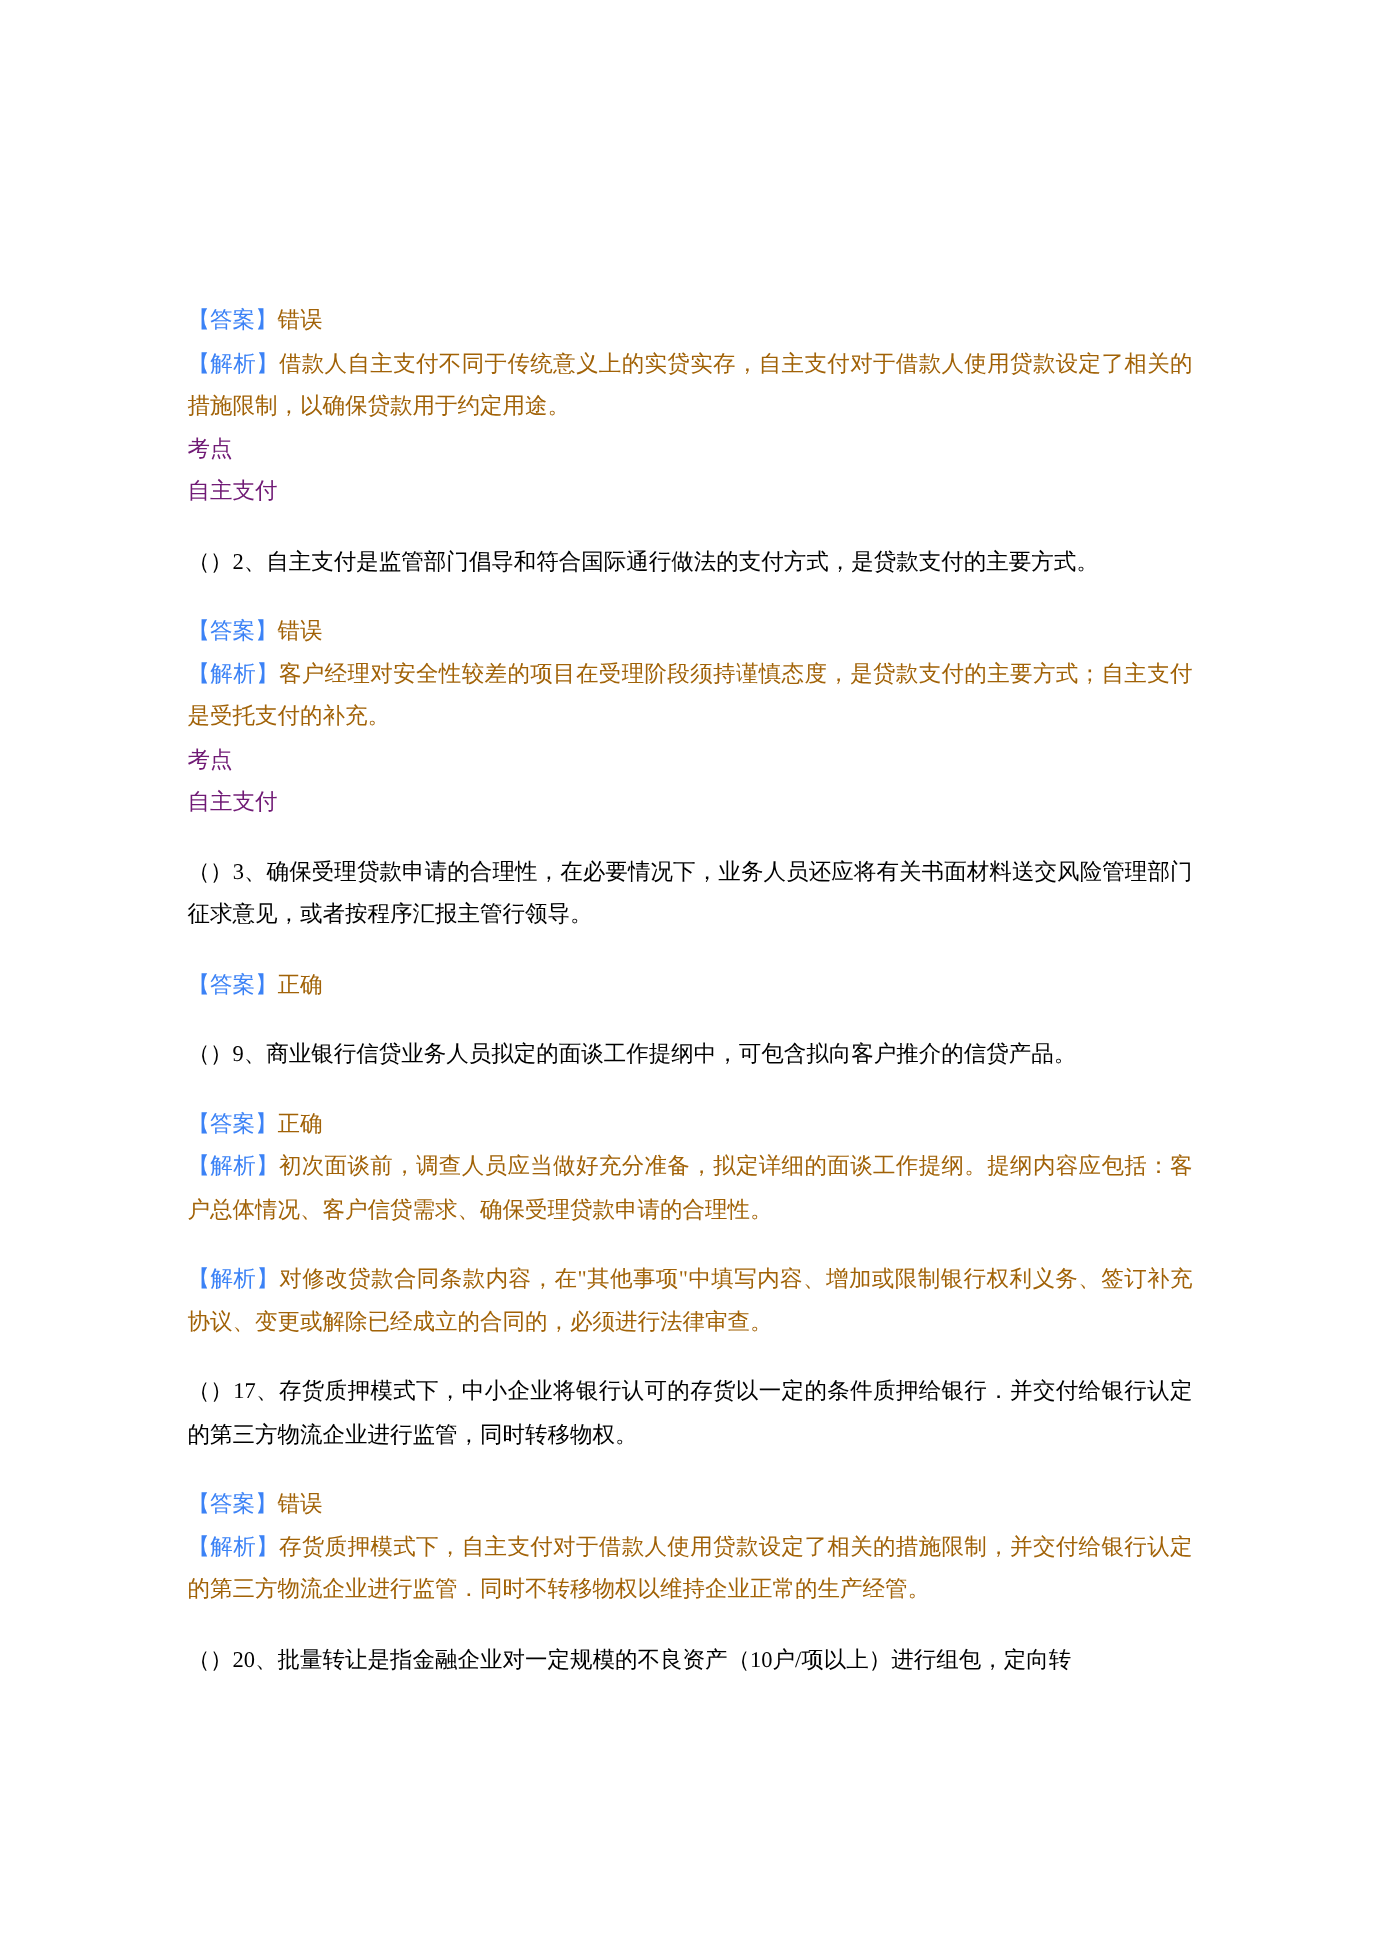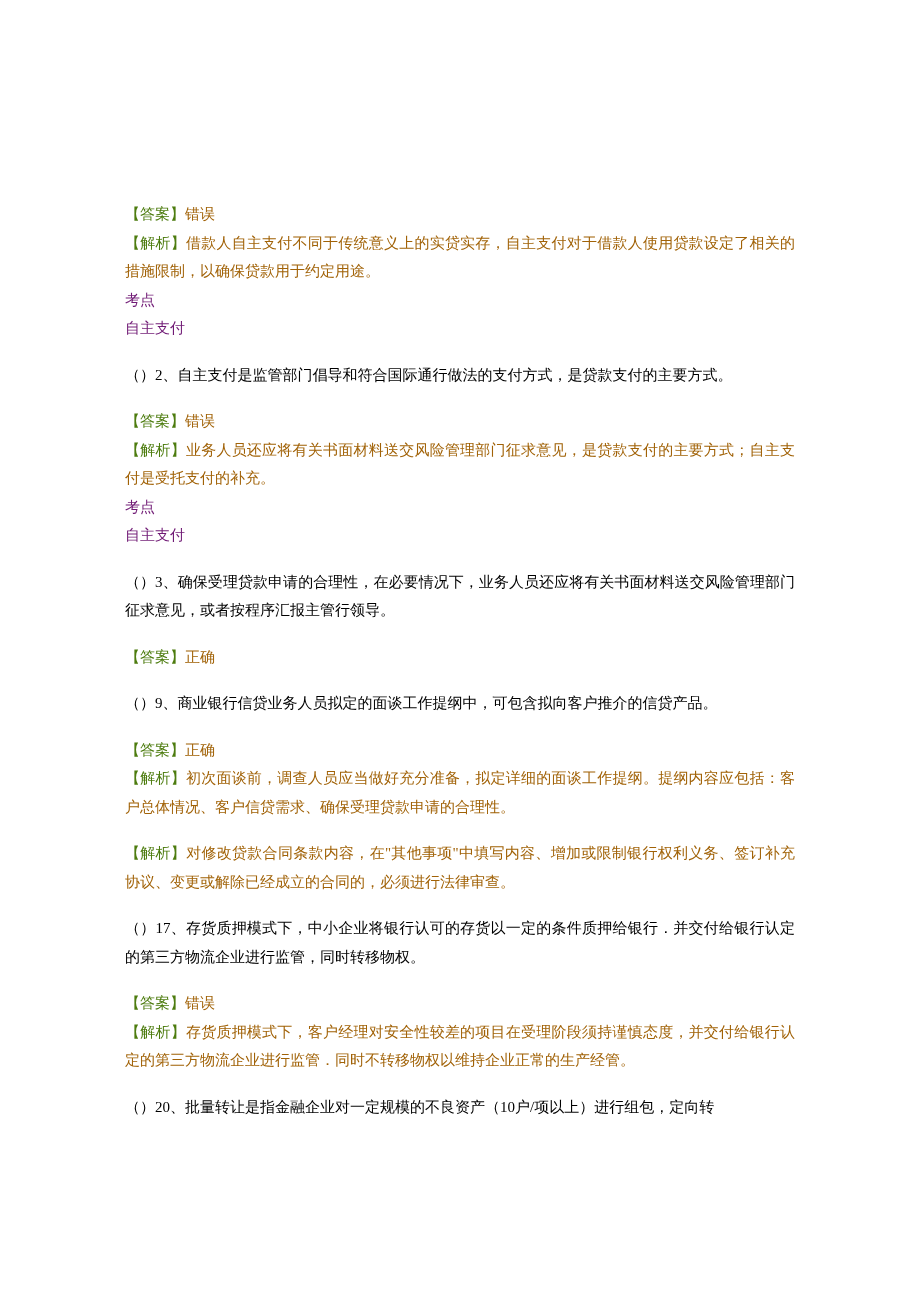--- a/index.html
+++ b/index.html
@@ -16,21 +16,21 @@
       width: 920px;
       padding: 200px 125px 150px 125px;
     }
     .block {
       margin-bottom: 18px;
     }
     .olive {
       color: #701a75;
     }
     .label {
-      color: #4d7c0f;
+      color: #3b82f6;
     }
     p {
       margin: 0;
       text-align: justify;
     }
     .inline-olive {
       color: #a16207;
     }
   </style>
 </head>
@@ -41,21 +41,21 @@
   <p><span class="label">【解析】</span><span class="inline-olive">借款人自主支付不同于传统意义上的实贷实存，自主支付对于借款人使用贷款设定了相关的措施限制，以确保贷款用于约定用途。</span></p>
   <p class="olive">考点</p>
   <p class="olive">自主支付</p>
 </div>
 
 <div class="block">
   <p>（）2、自主支付是监管部门倡导和符合国际通行做法的支付方式，是贷款支付的主要方式。</p>
 </div>
 <div class="block">
   <p><span class="label">【答案】</span><span class="inline-olive">错误</span></p>
-  <p><span class="label">【解析】</span><span class="inline-olive">业务人员还应将有关书面材料送交风险管理部门征求意见，是贷款支付的主要方式；自主支付是受托支付的补充。</span></p>
+  <p><span class="label">【解析】</span><span class="inline-olive">客户经理对安全性较差的项目在受理阶段须持谨慎态度，是贷款支付的主要方式；自主支付是受托支付的补充。</span></p>
   <p class="olive">考点</p>
   <p class="olive">自主支付</p>
 </div>
 
 <div class="block">
   <p>（）3、确保受理贷款申请的合理性，在必要情况下，业务人员还应将有关书面材料送交风险管理部门征求意见，或者按程序汇报主管行领导。</p>
 </div>
 <div class="block">
   <p><span class="label">【答案】</span><span class="inline-olive">正确</span></p>
 </div>
@@ -70,18 +70,18 @@
 
 <div class="block">
   <p><span class="label">【解析】</span><span class="inline-olive">对修改贷款合同条款内容，在"其他事项"中填写内容、增加或限制银行权利义务、签订补充协议、变更或解除已经成立的合同的，必须进行法律审查。</span></p>
 </div>
 
 <div class="block">
   <p>（）17、存货质押模式下，中小企业将银行认可的存货以一定的条件质押给银行．并交付给银行认定的第三方物流企业进行监管，同时转移物权。</p>
 </div>
 <div class="block">
   <p><span class="label">【答案】</span><span class="inline-olive">错误</span></p>
-  <p><span class="label">【解析】</span><span class="inline-olive">存货质押模式下，客户经理对安全性较差的项目在受理阶段须持谨慎态度，并交付给银行认定的第三方物流企业进行监管．同时不转移物权以维持企业正常的生产经管。</span></p>
+  <p><span class="label">【解析】</span><span class="inline-olive">存货质押模式下，自主支付对于借款人使用贷款设定了相关的措施限制，并交付给银行认定的第三方物流企业进行监管．同时不转移物权以维持企业正常的生产经管。</span></p>
 </div>
 
 <div class="block">
   <p>（）20、批量转让是指金融企业对一定规模的不良资产（10户/项以上）进行组包，定向转</p>
 </div>
 
 </body></html>

